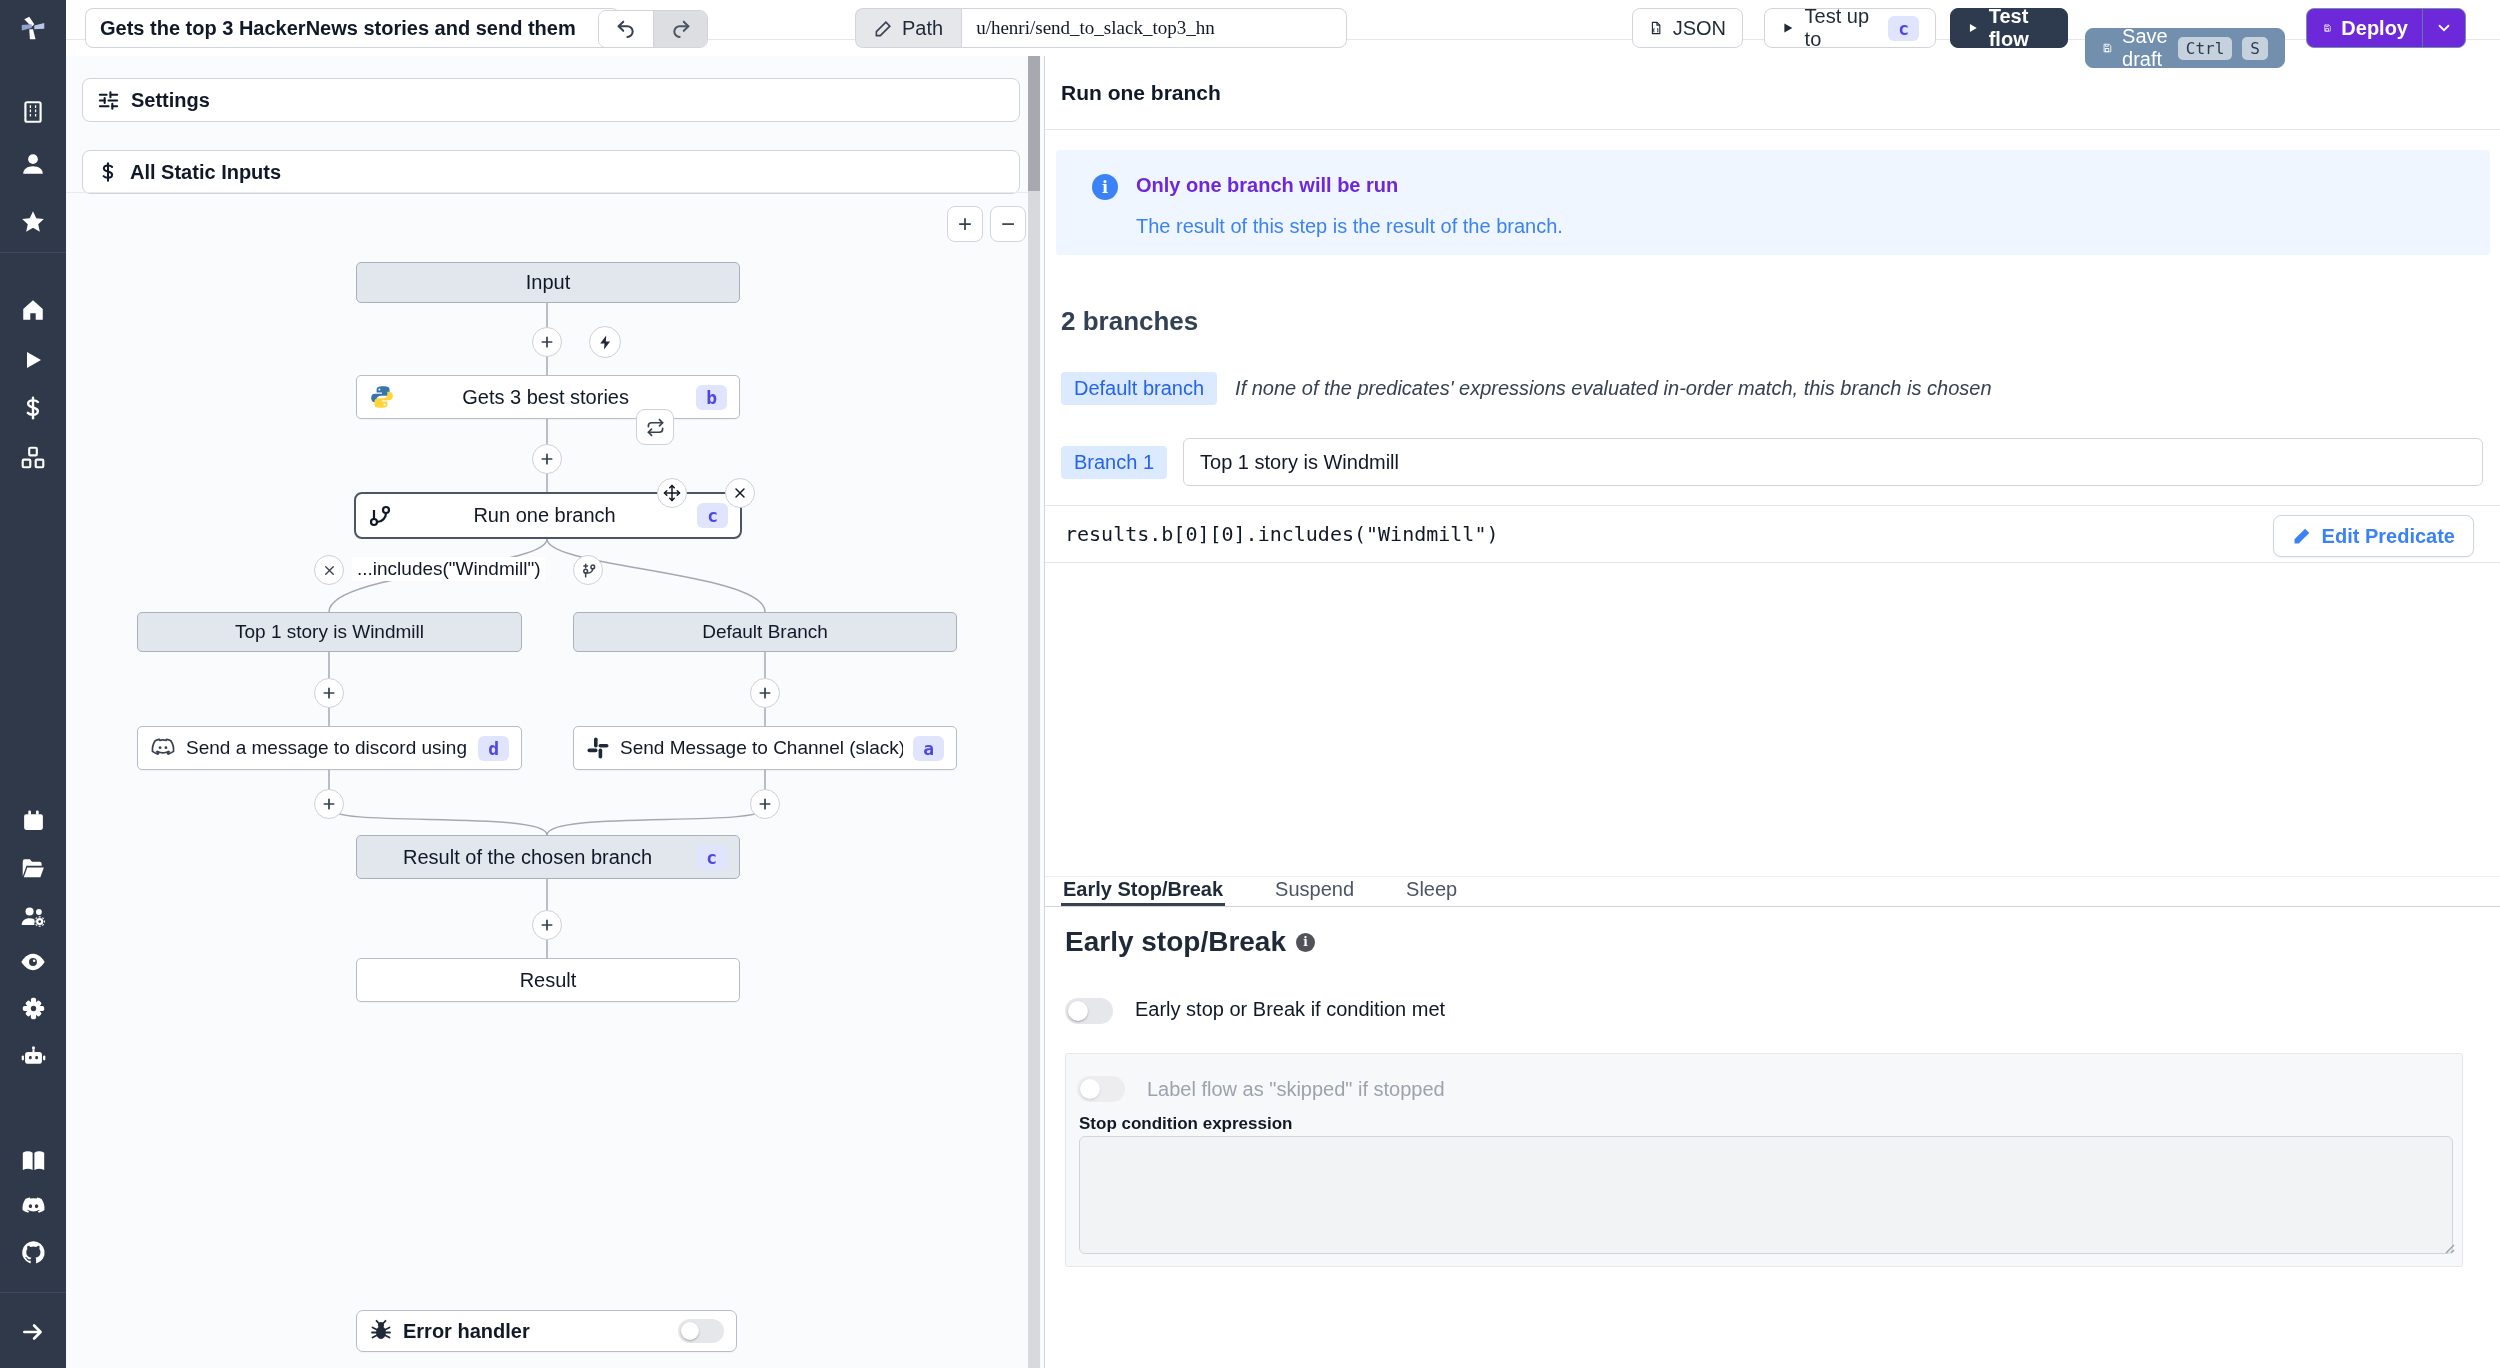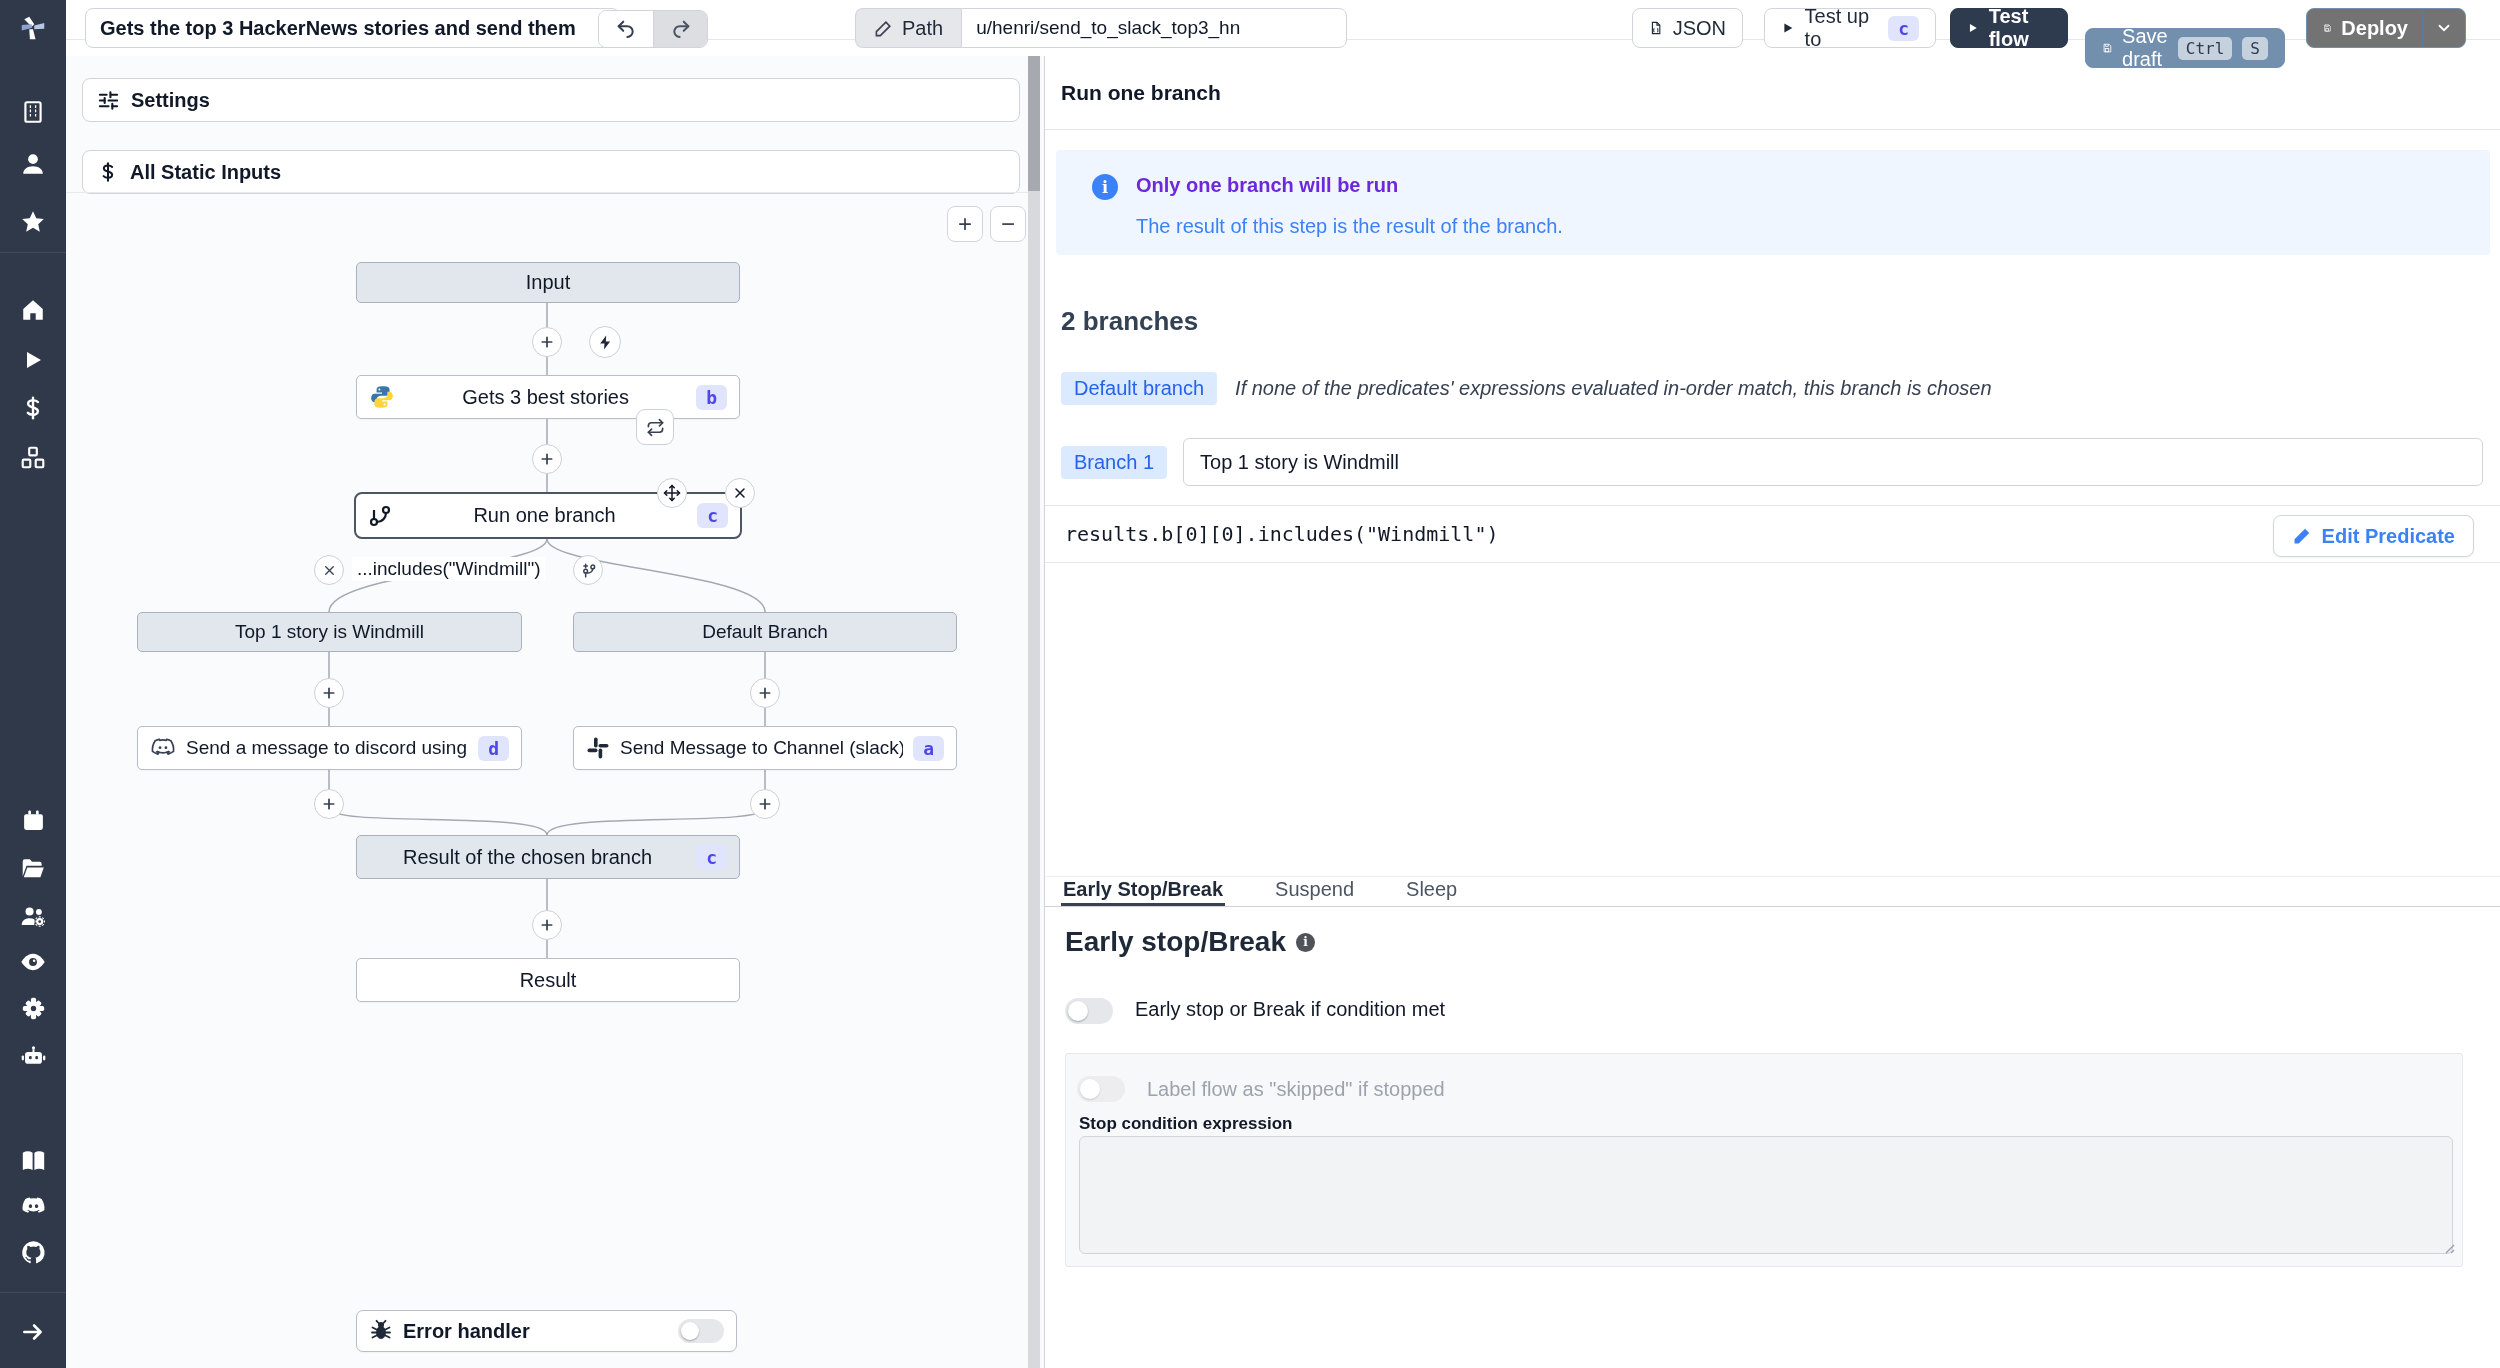--- a/index.html
+++ b/index.html
@@ -14,29 +14,29 @@
 
   
   .topbar { position:absolute; left:66px; top:0; width:2434px; height:40px; background:#fff; border-bottom:1px solid #e5e7eb; z-index:15; }
   .tb-input { position:absolute; top:8px; height:40px; border:1.5px solid #d1d5db; border-radius:8px; background:#fff; font-family:"Liberation Sans",sans-serif; padding:0 14px; }
   #flow-title { left:19px; width:535px; font-size:20px; font-weight:700; color:#111827; white-space:nowrap; overflow:hidden; }
   .undo-group { position:absolute; left:532px; top:10px; height:38px; display:flex; border:1.5px solid #d1d5db; border-radius:8px; overflow:hidden; }
   .undo-group .ubtn { width:54px; height:100%; display:flex; align-items:center; justify-content:center; background:#fff; cursor:pointer; }
   .undo-group .ubtn + .ubtn { border-left:1.5px solid #d1d5db; background:#dcdee1; }
   .path-group { position:absolute; left:789px; top:8px; height:40px; display:flex; }
   .path-chip { background:#e5e7eb; border:1.5px solid #d1d5db; border-right:none; border-radius:8px 0 0 8px; display:flex; align-items:center; gap:9px; padding:0 18px; font-size:20px; color:#1f2937; }
-  #path-input { position:static; border-radius:0 8px 8px 0; width:386px; font-family:Liberation Sans, sans-serif; font-size:19px; color:#111827; top:0; }
+  #path-input { position:static; border-radius:0 8px 8px 0; width:386px; font-family:Liberation Serif, serif; font-size:19px; color:#111827; top:0; }
   .tb-btn { position:absolute; top:8px; height:40px; border-radius:8px; display:flex; align-items:center; gap:10px; padding:0 16px; font-size:20px; cursor:pointer; border:1.5px solid #d1d5db; background:#fff; color:#1f2937; }
   .tb-btn .kbd { font-family:"DejaVu Sans Mono",monospace; font-size:16px; background:#c6d1de; color:#2f3a4d; border-radius:5px; padding:2px 8px; }
   .badge-letter { font-family:"DejaVu Sans Mono",monospace; font-weight:bold; font-size:18px; color:#4f46e5; background:#e0e4fd; border-radius:6px; padding:2px 10px; }
   #btn-json { left:1566px; width:111px; }
   #btn-testupto { left:1698px; width:172px; }
   #btn-testflow { left:1884px; width:118px; background:#2e3a4e; border-color:#2e3a4e; color:#fff; font-weight:600; }
   #btn-savedraft { left:2019px; width:200px; background:#7290ae; border-color:#7290ae; color:#fff; font-weight:400;margin-top:20px; }
-  #btn-deploy { left:2240px; width:160px; background:#737373; border-color:#7290ae; color:#fff; font-weight:600; padding-right:0; }
+  #btn-deploy { left:2240px; width:160px; background:#6d28d9; border-color:#7290ae; color:#fff; font-weight:600; padding-right:0; }
   #btn-deploy .chev { border-left:1px solid #5f7b99; align-self:stretch; display:flex; align-items:center; padding:0 12px; margin-left:4px; }
 
   
   .flowpanel { position:absolute; left:66px; top:56px; width:978px; height:1312px; background:#fafbfc; overflow:hidden; }
   .fp-line { position:absolute; left:0; top:136px; width:962px; border-top:1px solid #e8eaee; }
   .fp-bar { position:absolute; left:16px; width:938px; height:44px; background:#fff; border:1.5px solid #d1d5db; border-radius:8px; display:flex; align-items:center; gap:11px; padding:0 14px; font-size:20px; font-weight:600; color:#111827; cursor:pointer; }
   .zoombtn { position:absolute; width:36px; height:36px; top:150px; background:#fff; border:1.5px solid #d1d5db; border-radius:8px; font-size:24px; color:#374151; display:flex; align-items:center; justify-content:center; cursor:pointer; }
   .scrolltrack { position:absolute; left:962px; top:0; width:12px; height:1312px; background:#d7d9dc; }
   .scrollthumb { position:absolute; left:0; top:0; width:12px; height:135px; background:#a6a9b0; }
   .edges { position:absolute; left:0; top:0; z-index:1; }

